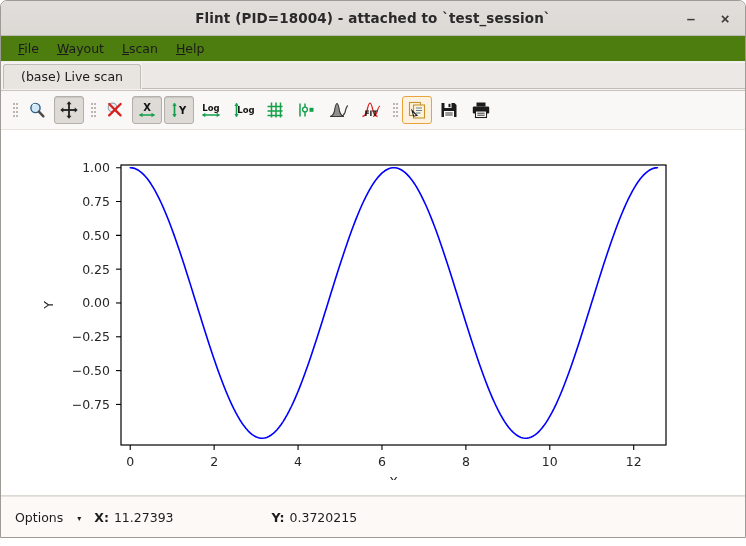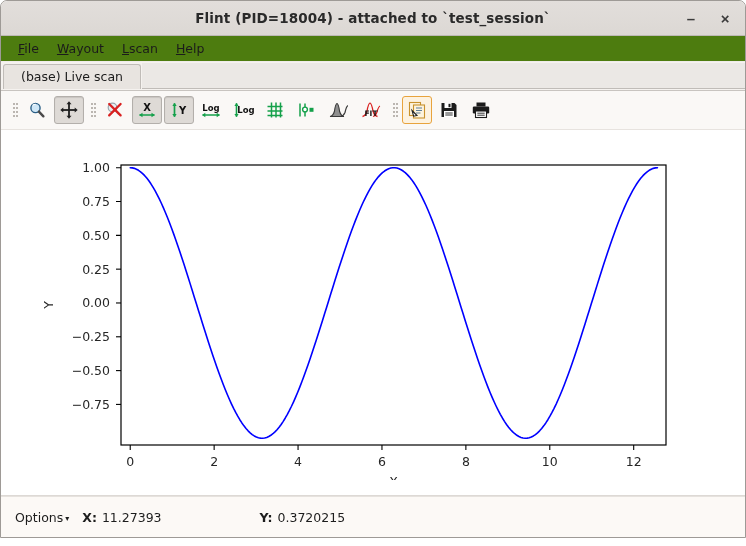--- a/index.html
+++ b/index.html
@@ -212,20 +212,21 @@
     padding-left: 14px;
     font-size: 12.5px;
     color: #1d1d1d;
     border-top: 1px solid #e6e2de;
   }
   .options-btn {
     display: inline-flex;
     align-items: baseline;
     cursor: pointer;
     margin-right: 13px;
+    gap: 12px;
   }
   .options-btn .caret {
     font-size: 8px;
     margin-left: 2px;
     position: relative;
     top: -1px;
   }
   .status-key { font-weight: bold; margin-right: 5px; }
   .status-pair { display: inline-flex; align-items: baseline; }
   .status-x { margin-right: 98px; }

